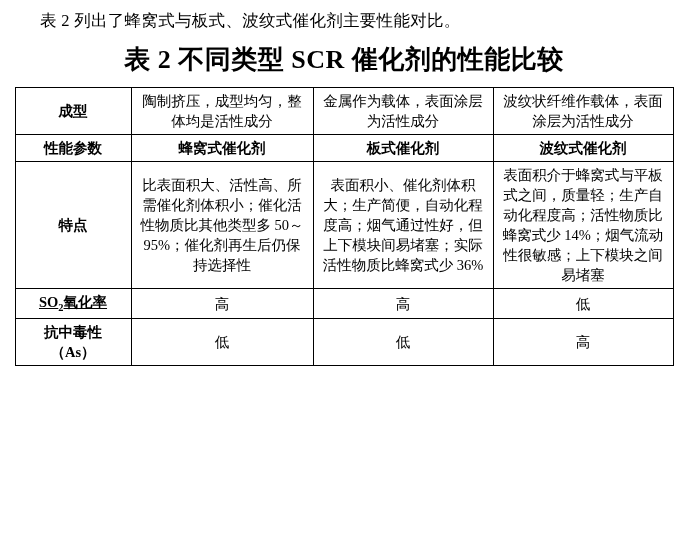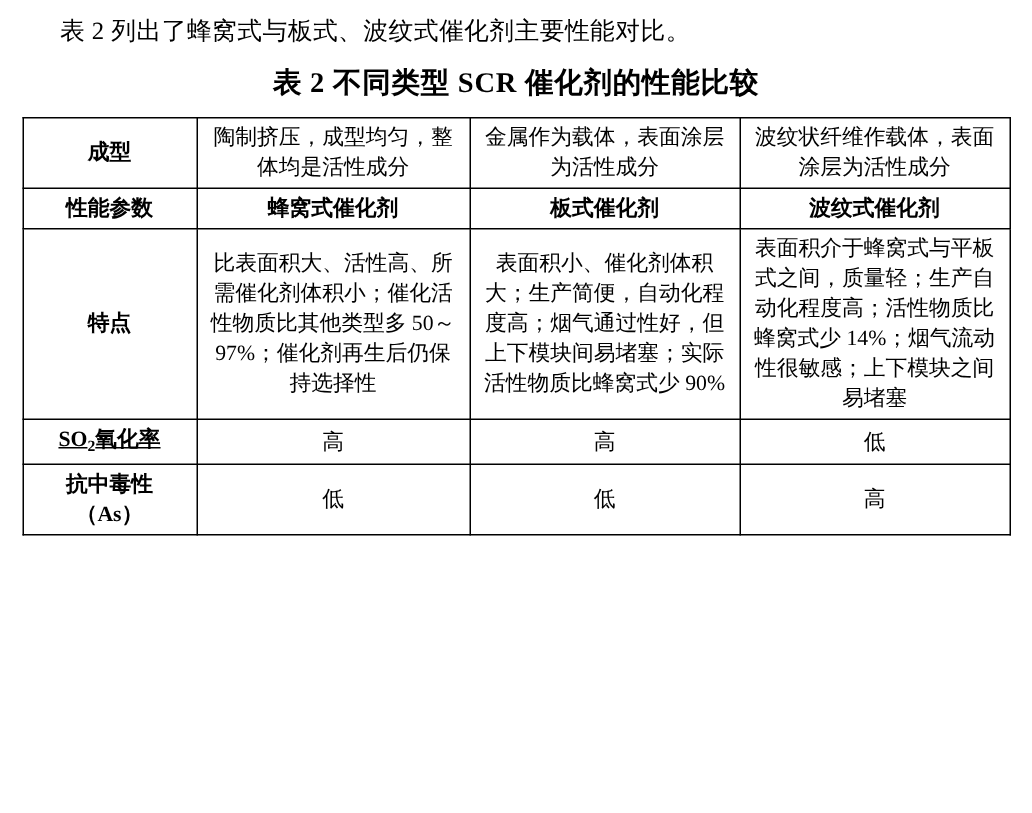--- a/index.html
+++ b/index.html
@@ -22,21 +22,21 @@
     padding: 0 14px;
   }
   .intro {
     font-size: 16.5px;
     line-height: 1.4;
     padding: 9px 0 6px 26px;
     letter-spacing: 0.3px;
   }
   .table-title {
     text-align: center;
-    font-size: 19px;
+    font-size: 26px;
     font-weight: bold;
     letter-spacing: 0.5px;
     padding: 4px 0 10px 0;
   }
   table.spec {
     border-collapse: collapse;
     width: 658px;
     table-layout: fixed;
     margin: 0 auto;
   }
@@ -101,22 +101,22 @@
 
       <tr>
         <td class="head">性能参数</td>
         <td class="head">蜂窝式催化剂</td>
         <td class="head">板式催化剂</td>
         <td class="head">波纹式催化剂</td>
       </tr>
 
       <tr>
         <td class="rowlabel">特点</td>
-        <td class="cell-justify">比表面积大、活性高、所需催化剂体积小；催化活性物质比其他类型多 50～97%；催化剂再生后仍保持选择性</td>
-        <td class="cell-justify">表面积小、催化剂体积大；生产简便，自动化程度高；烟气通过性好，但上下模块间易堵塞；实际活性物质比蜂窝式少 90%</td>
+        <td class="cell-justify">比表面积大、活性高、所需催化剂体积小；催化活性物质比其他类型多 50～95%；催化剂再生后仍保持选择性</td>
+        <td class="cell-justify">表面积小、催化剂体积大；生产简便，自动化程度高；烟气通过性好，但上下模块间易堵塞；实际活性物质比蜂窝式少 36%</td>
         <td class="cell-justify">表面积介于蜂窝式与平板式之间，质量轻；生产自动化程度高；活性物质比蜂窝式少 14%；烟气流动性很敏感；上下模块之间易堵塞</td>
       </tr>
 
 
 
       <tr>
         <td class="rowlabel"><span class="sub-wrap">SO</span><sub>2</sub><span class="sub-wrap">氧化率</span></td>
         <td>高</td>
         <td>高</td>
         <td>低</td>

